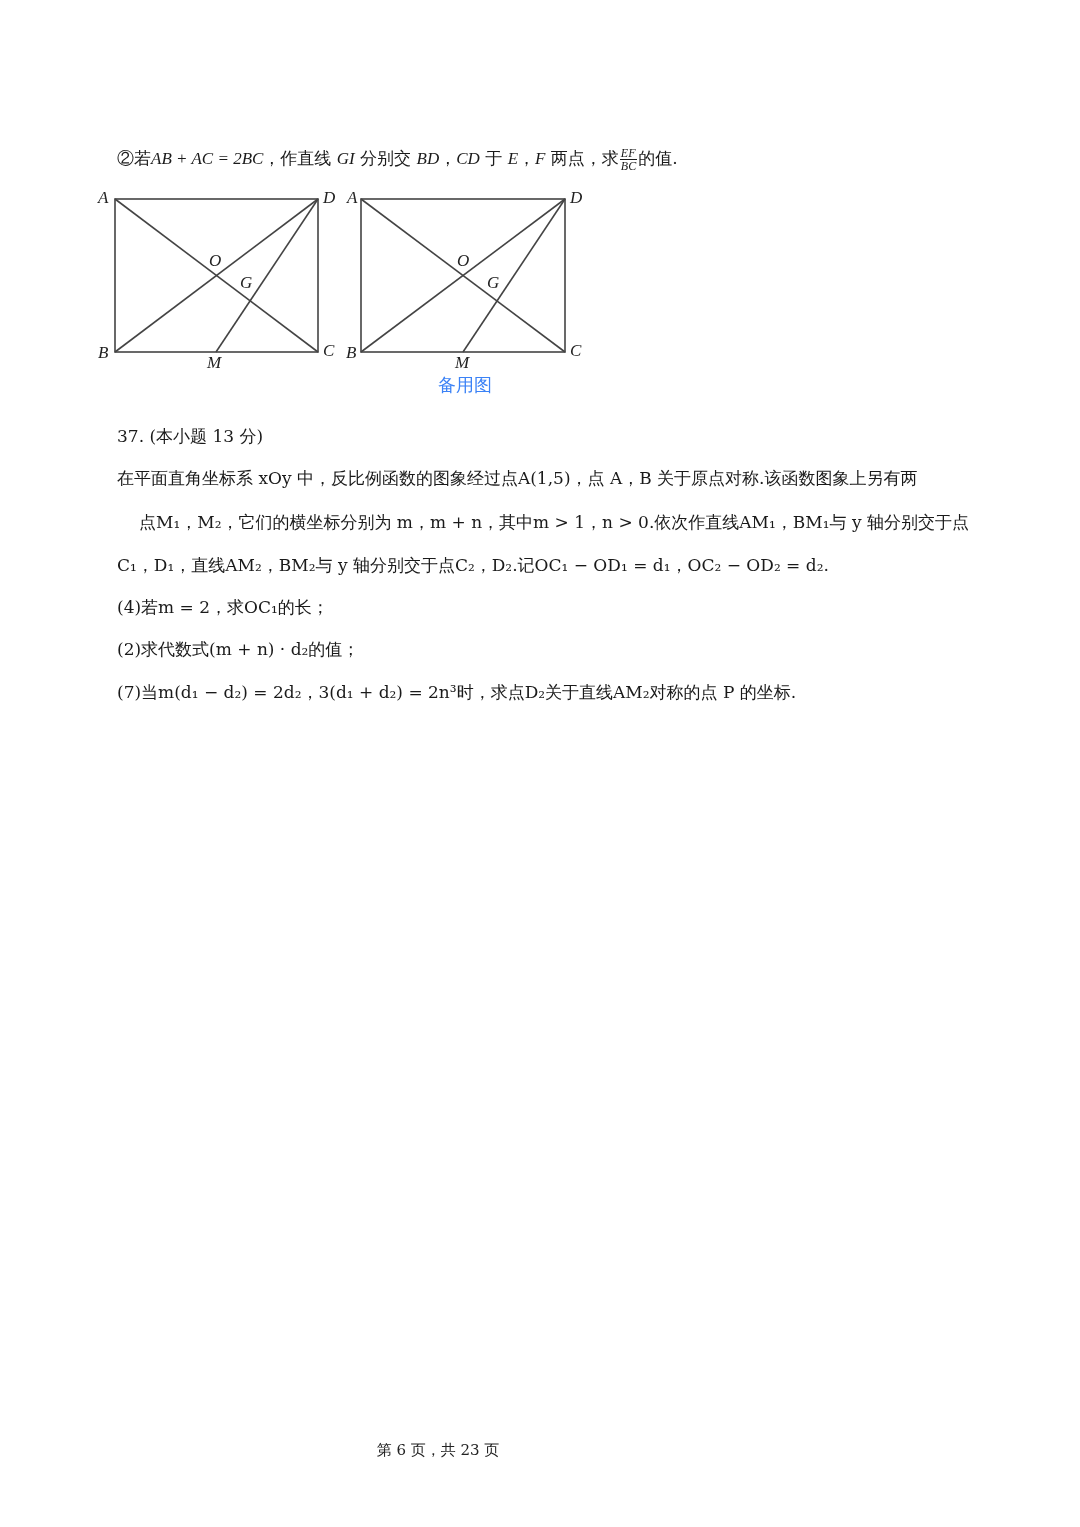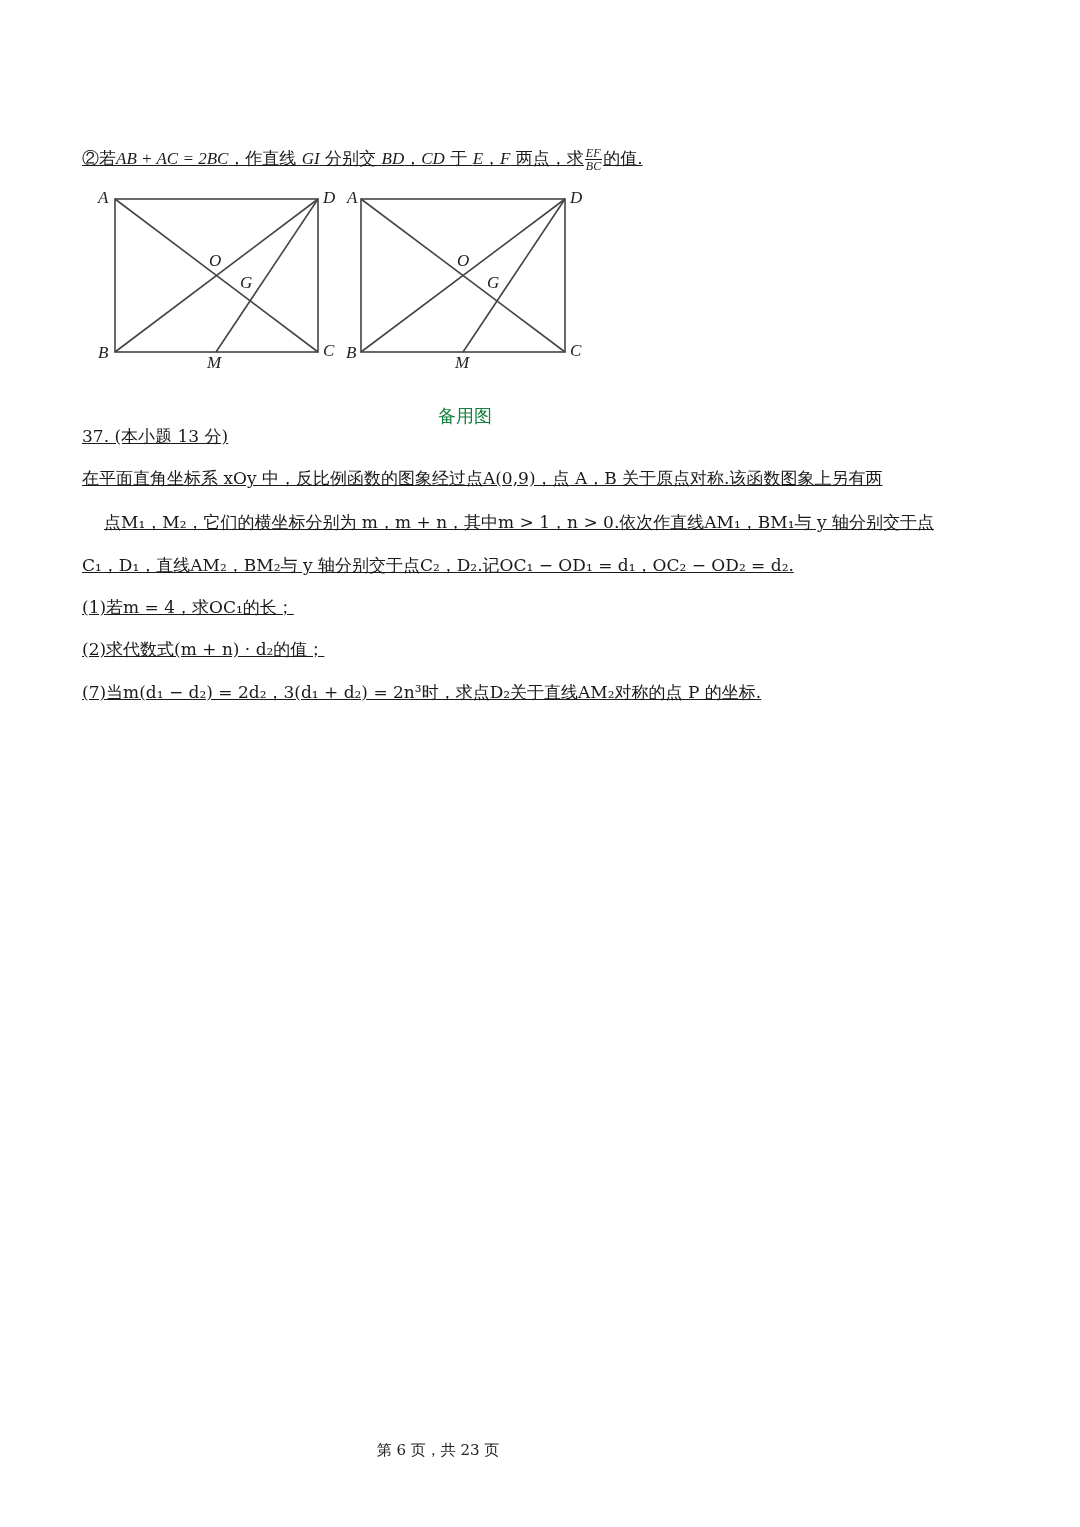--- a/index.html
+++ b/index.html
@@ -2,39 +2,38 @@
 <html><head>
 <meta charset="utf-8">
 <style>
   html, body { margin: 0; padding: 0; background: #ffffff; }
   body {
     width: 1080px; height: 1527px; position: relative; overflow: hidden;
     font-family: "DejaVu Serif", "Liberation Serif", serif;
     color: #1a1a1a;
   }
   .line {
-    position: absolute; left: 82px; font-size: 17px; line-height: 24px;
+    position: absolute; left: 117px; font-size: 17px; line-height: 24px;
     white-space: nowrap;
-    text-decoration: underline;
   }
   .math { font-family: "Liberation Serif", "DejaVu Serif", serif; font-style: italic; }
   .frac {
     display: inline-block; vertical-align: middle; text-align: left;
     font-family: "Liberation Serif", serif; font-style: italic; font-size: 12px; line-height: 12px;
     margin: 0 1px;
   }
   .frac .num { display: block; border-bottom: 1px solid #1a1a1a; padding: 0 1px; }
   .frac .den { display: block; padding: 0 1px; }
   .figure { position: absolute; top: 185px; }
   .fig-label {
     position: absolute; font-family: "Liberation Serif", serif; font-style: italic;
     font-size: 17px; color: #222;
   }
   .caption {
-    position: absolute; left: 438px; top: 404px; font-size: 18px; color: #15803d;
+    position: absolute; left: 438px; top: 373px; font-size: 18px; color: #3b82f6;
   }
   .footer {
     position: absolute; top: 1441px; left: 0; width: 876px; text-align: center;
     font-size: 15px; color: #222;
   }
   svg line, svg rect { stroke: #444; stroke-width: 1.6; fill: none; }
 </style>
 </head>
 <body>
 
@@ -70,20 +69,20 @@
   <span class="fig-label" style="left:5px; top:158px;">B</span>
   <span class="fig-label" style="left:229px; top:156px;">C</span>
   <span class="fig-label" style="left:116px; top:66px;">O</span>
   <span class="fig-label" style="left:146px; top:88px;">G</span>
   <span class="fig-label" style="left:114px; top:168px;">M</span>
 </div>
 
 <div class="caption">备用图</div>
 
 <div class="line" style="top:424px;">37. (本小题 13 分)</div>
-<div class="line" style="top:466px;">在平面直角坐标系 xOy 中，反比例函数的图象经过点A(0,9)，点 A，B 关于原点对称.该函数图象上另有两</div>
+<div class="line" style="top:466px;">在平面直角坐标系 xOy 中，反比例函数的图象经过点A(1,5)，点 A，B 关于原点对称.该函数图象上另有两</div>
 <div class="line" style="top:510px;margin-left:22px;">点M₁，M₂，它们的横坐标分别为 m，m + n，其中m &gt; 1，n &gt; 0.依次作直线AM₁，BM₁与 y 轴分别交于点</div>
 <div class="line" style="top:553px;">C₁，D₁，直线AM₂，BM₂与 y 轴分别交于点C₂，D₂.记OC₁ − OD₁ = d₁，OC₂ − OD₂ = d₂.</div>
-<div class="line" style="top:595px;">(1)若m = 4，求OC₁的长；</div>
+<div class="line" style="top:595px;">(4)若m = 2，求OC₁的长；</div>
 <div class="line" style="top:637px;text-align:right;">(2)求代数式(m + n) · d₂的值；</div>
 <div class="line" style="top:680px;">(7)当m(d₁ − d₂) = 2d₂，3(d₁ + d₂) = 2n³时，求点D₂关于直线AM₂对称的点 P 的坐标.</div>
 
 <div class="footer">第 6 页，共 23 页</div>
 
 </body></html>

